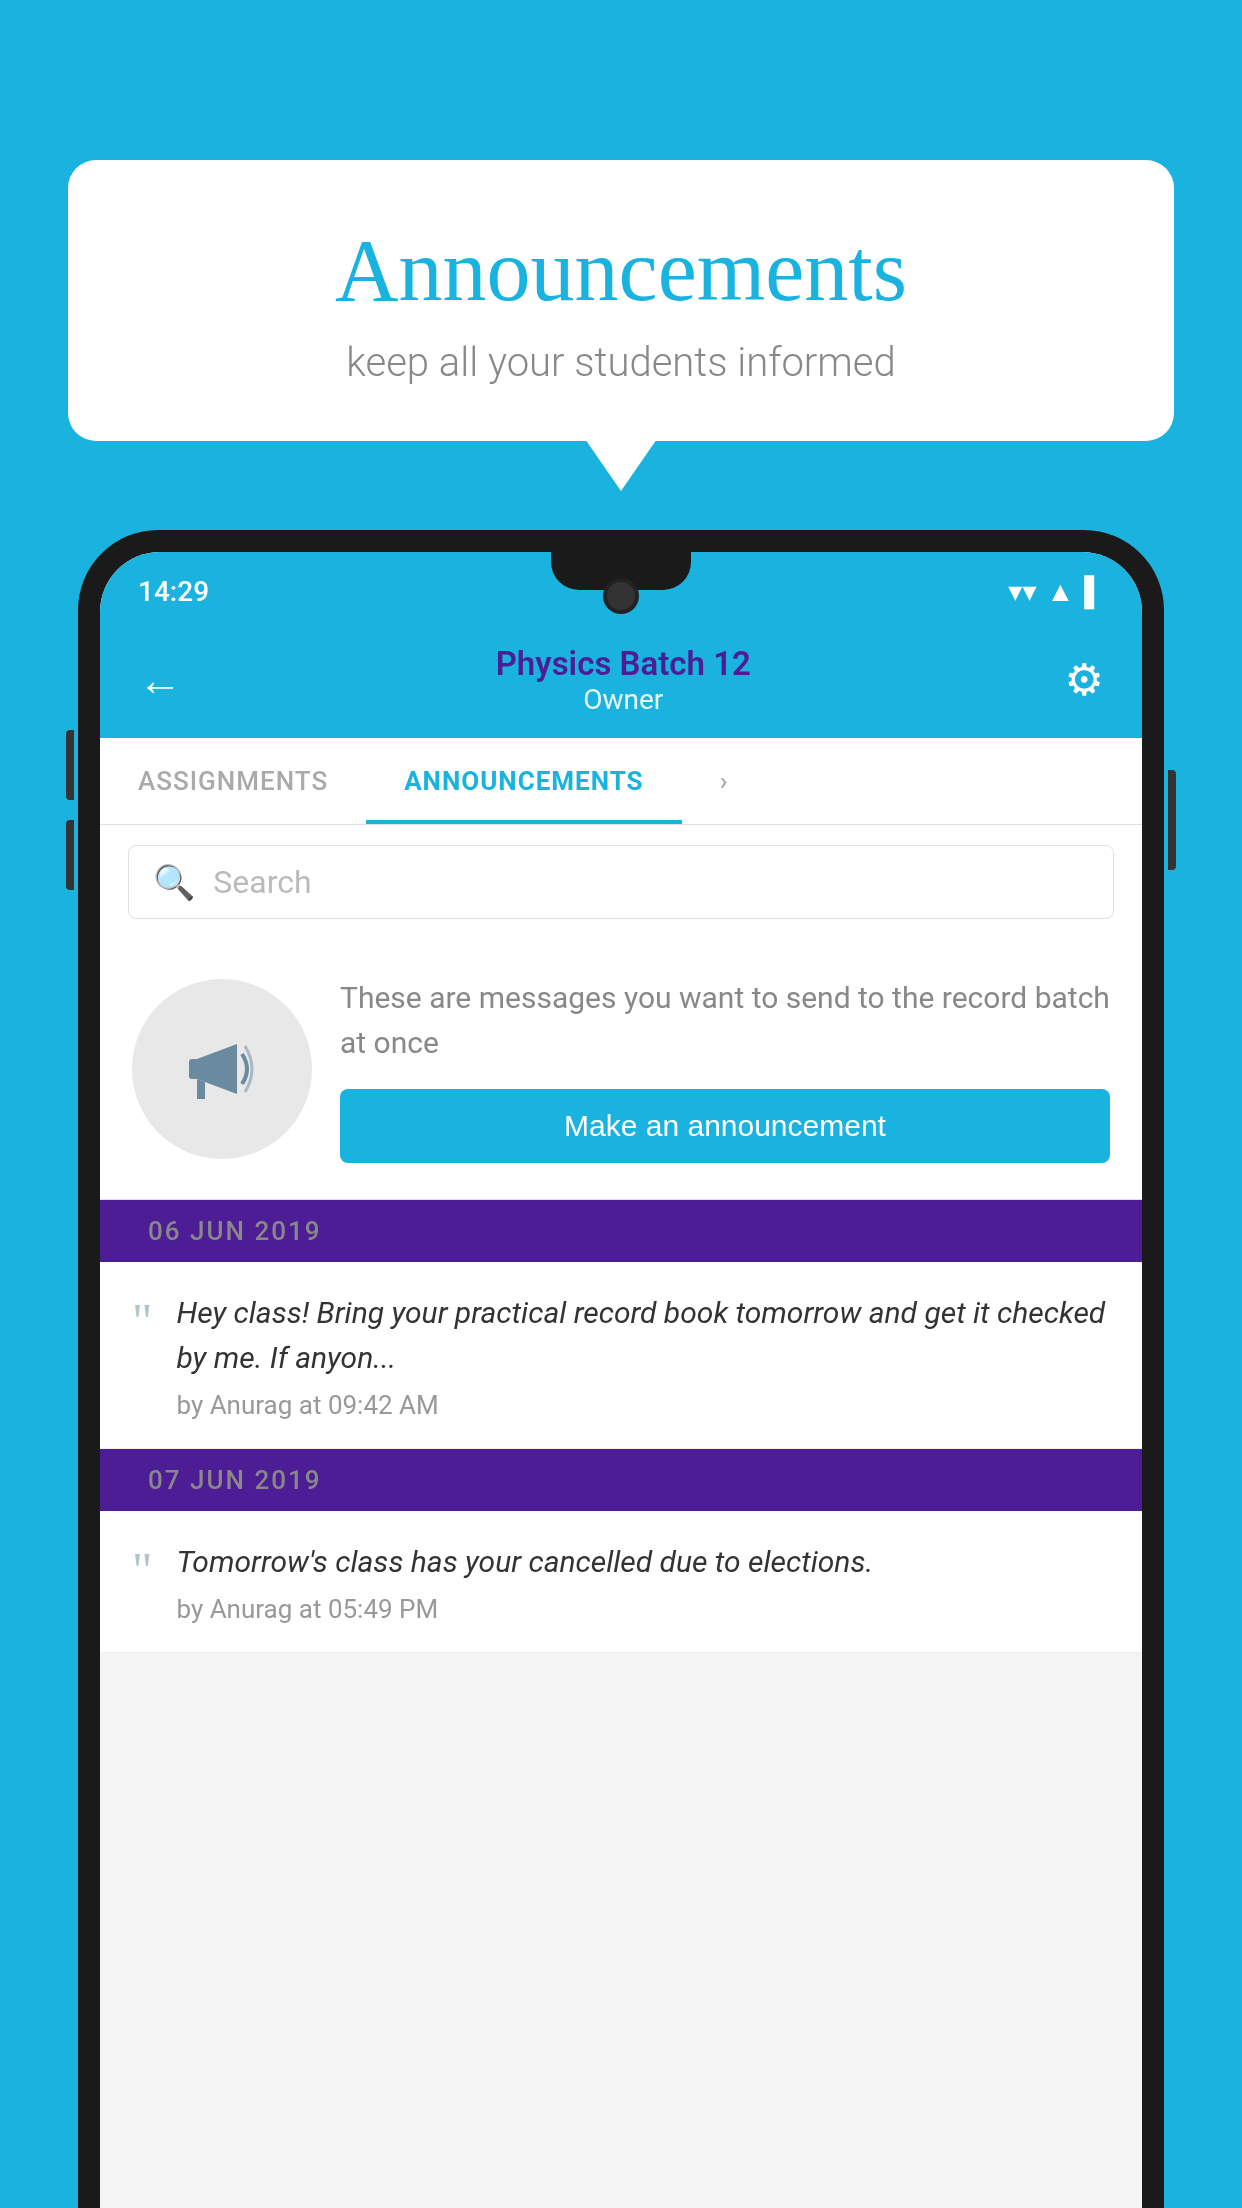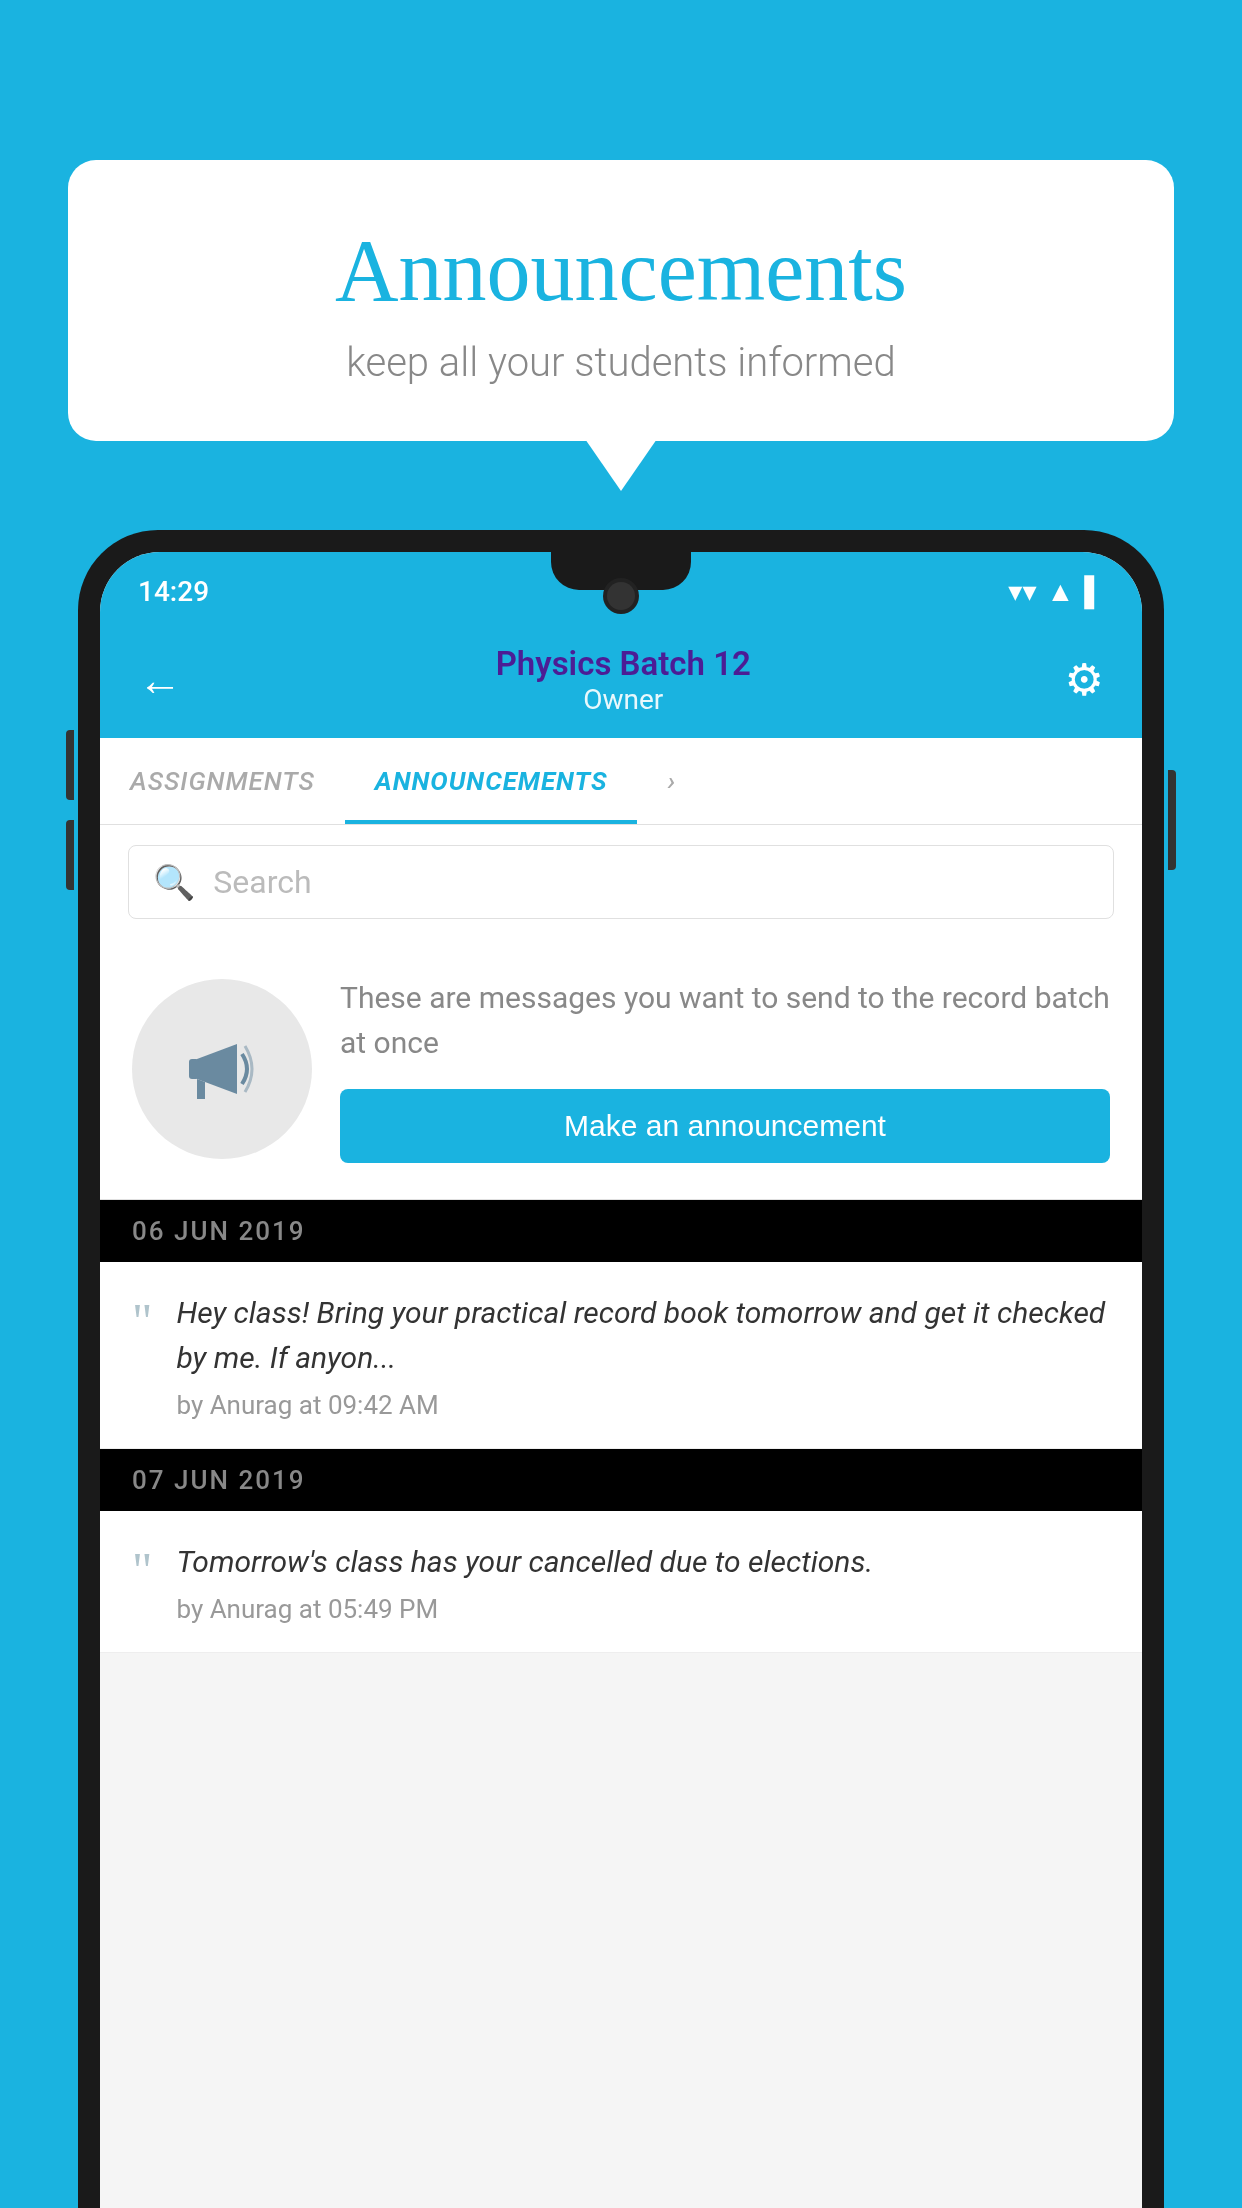--- a/index.html
+++ b/index.html
@@ -177,29 +177,28 @@
     }
 
     
     .tabs-bar {
       background: white;
       display: flex;
       border-bottom: 1px solid #e0e0e0;
     }
 
     .tab-item {
-      padding: 28px 30px;
+      padding: 28px 38px;
       font-size: 26px;
       font-weight: 500;
       color: #aaa;
       letter-spacing: 1px;
       cursor: pointer;
       position: relative;
       text-transform: uppercase;
-      font-style: italic;
     }
 
     .tab-item.active {
       color: #1ab3e0;
       font-weight: 700;
     }
 
     .tab-item.active::after {
       content: '';
       position: absolute;
@@ -275,22 +274,22 @@
       border-radius: 8px;
       padding: 20px 36px;
       font-size: 30px;
       font-weight: 500;
       cursor: pointer;
       width: 100%;
     }
 
     
     .date-separator {
-      background: #000000;
-      padding: 16px 32px;
+      background: #4c1d95;
+      padding: 16px 48px;
       font-size: 26px;
       color: #888;
       letter-spacing: 2px;
       font-weight: 500;
     }
 
     
     .announcement-item {
       background: white;
       padding: 28px 32px;

